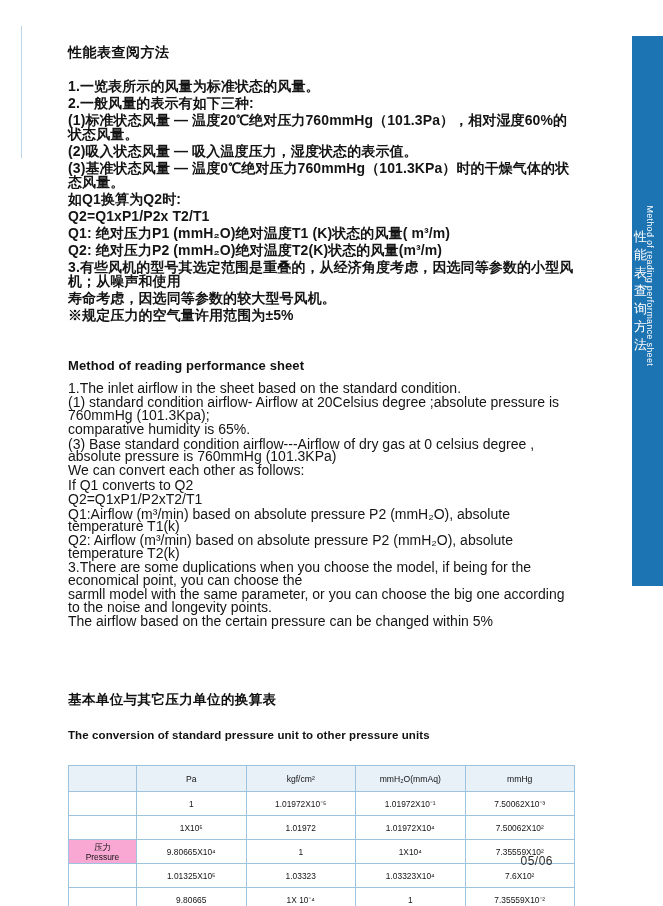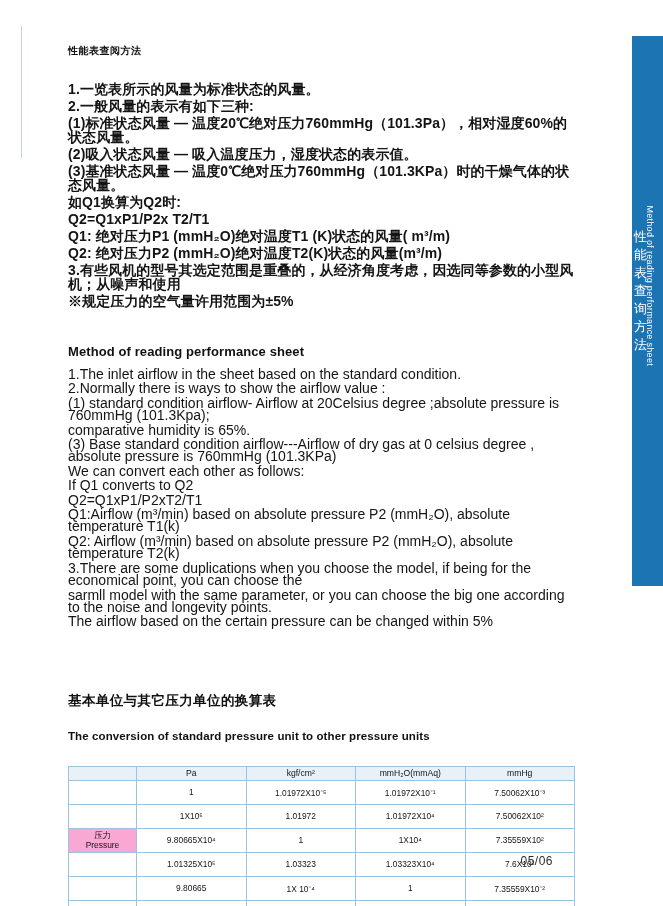--- a/index.html
+++ b/index.html
@@ -72,23 +72,23 @@
   }
 
   .content {
     position: absolute;
     left: 68px;
     top: 44px;
     width: 508px;
   }
 
   h1.cn-title {
-    font-size: 10px;
-    font-weight: bold;
-    margin: 0 0 24px 0;
+    font-size: 14px;
+    font-weight: bold;
+    margin: 0 0 17px 0;
     letter-spacing: 0.5px;
     color: #111;
   }
 
   .cn-body p {
     margin: 0 0 3px 0;
     font-size: 14px;
     line-height: 14px;
     font-weight: bold;
     color: #141414;
@@ -135,21 +135,21 @@
     height: 24px;
     font-size: 8.4px;
     text-align: center;
     vertical-align: middle;
     color: #141414;
     font-weight: normal;
     padding: 0 2px;
   }
   table.conv thead th {
     background: #e8f1f8;
-    height: 14px;
+    height: 26px;
     font-size: 8.6px;
   }
   table.conv thead th.corner {
     background: #e8f1f8;
   }
   td.rowlabel {
     background: #f9a8d4;
     font-size: 8px;
     line-height: 10px;
   }
@@ -179,28 +179,28 @@
       <p>1.一览表所示的风量为标准状态的风量。</p>
       <p>2.一般风量的表示有如下三种:</p>
       <p>(1)标准状态风量 — 温度20℃绝对压力760mmHg（101.3Pa），相对湿度60%的状态风量。</p>
       <p>(2)吸入状态风量 — 吸入温度压力，湿度状态的表示值。</p>
       <p>(3)基准状态风量 — 温度0℃绝对压力760mmHg（101.3KPa）时的干燥气体的状态风量。</p>
       <p>如Q1换算为Q2时:</p>
       <p>Q2=Q1xP1/P2x T2/T1</p>
       <p>Q1: 绝对压力P1 (mmH₂O)绝对温度T1 (K)状态的风量( m³/m)</p>
       <p>Q2: 绝对压力P2 (mmH₂O)绝对温度T2(K)状态的风量(m³/m)</p>
       <p>3.有些风机的型号其选定范围是重叠的，从经济角度考虑，因选同等参数的小型风机；从噪声和使用</p>
+      <p>寿命考虑，因选同等参数的较大型号风机。</p>
       <p>※规定压力的空气量许用范围为±5%</p>
     </div>
 
     <h2 class="en-title">Method of reading performance sheet</h2>
 
     <div class="en-body">
       <p>1.The inlet airflow in the sheet based on the standard condition.</p>
-      <p>2.Normally there is ways to show the airflow value :</p>
       <p>(1) standard condition airflow- Airflow at 20Celsius degree ;absolute pressure is 760mmHg (101.3Kpa);</p>
       <p>comparative humidity is 65%.</p>
       <p>(3) Base standard condition airflow---Airflow of dry gas at 0 celsius degree , absolute pressure is 760mmHg (101.3KPa)</p>
       <p>We can convert each other as follows:</p>
       <p>If Q1 converts to Q2</p>
       <p>Q2=Q1xP1/P2xT2/T1</p>
       <p>Q1:Airflow (m³/min) based on absolute pressure P2 (mmH₂O), absolute temperature T1(k)</p>
       <p>Q2: Airflow (m³/min) based on absolute pressure P2 (mmH₂O), absolute temperature T2(k)</p>
       <p>3.There are some duplications when you choose the model, if being for the economical point, you can choose the</p>
       <p>sarmll model with the same parameter, or you can choose the big one according to the noise and longevity points.</p>

